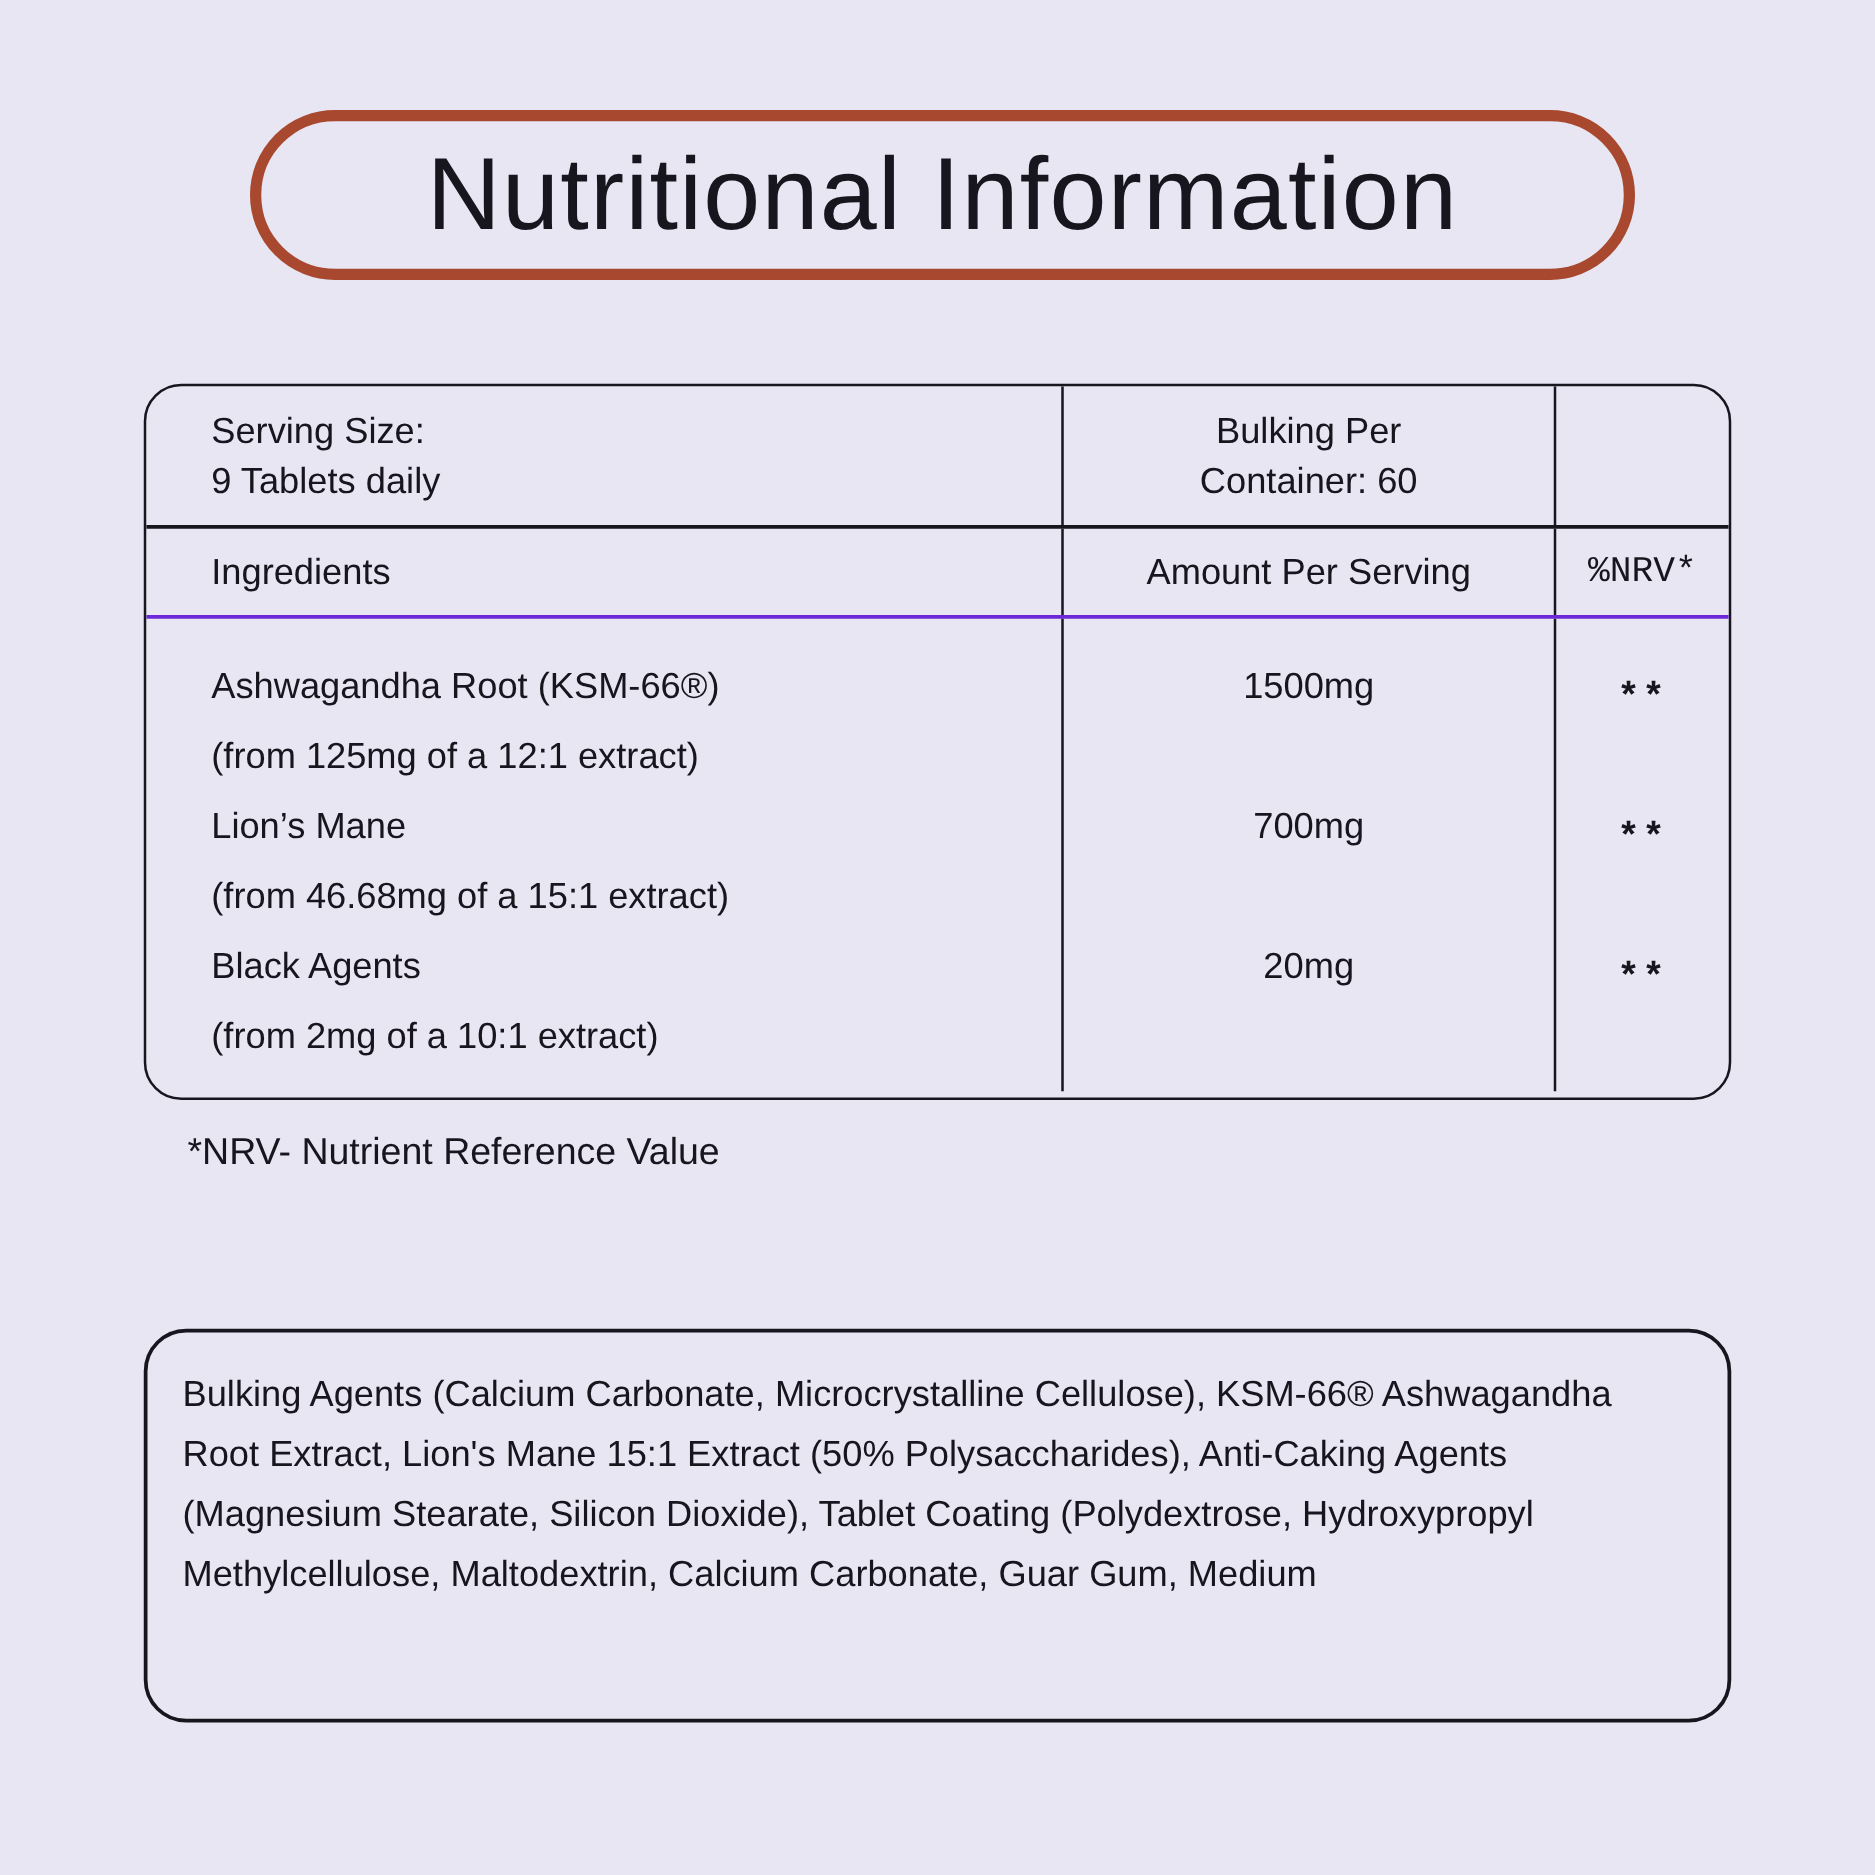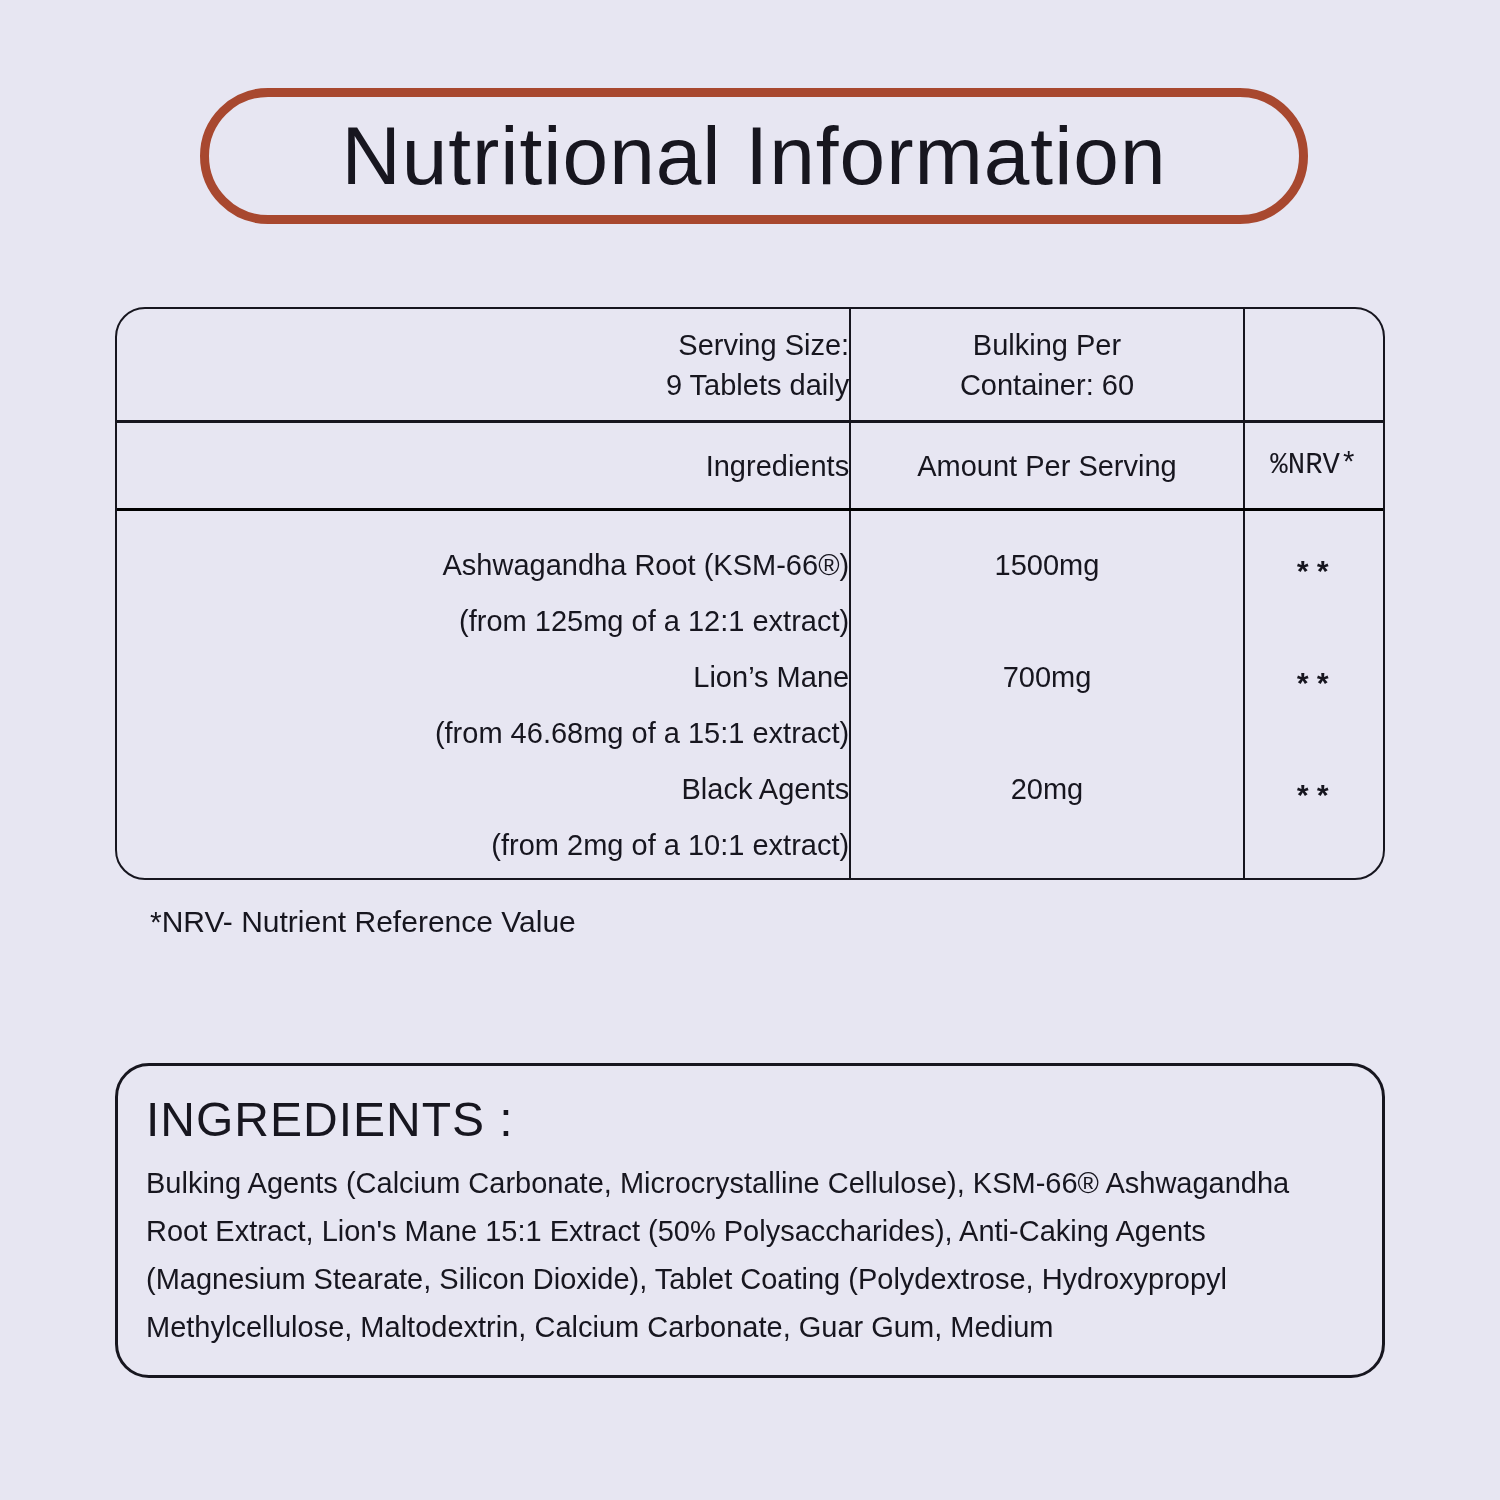--- a/index.html
+++ b/index.html
@@ -38,28 +38,28 @@
     border-radius:30px;
     overflow:hidden;
     font-size:29px;
   }
   .nt-row{
     display:grid;
     grid-template-columns:731fr 393fr 140fr;
     box-sizing:border-box;
   }
   .nt-row-serving{height:114px;border-bottom:3px solid #17161f;}
-  .nt-row-header{height:88px;border-bottom:3px solid #000000;}
+  .nt-row-header{height:72px;border-bottom:3px solid #6d28d9;}
   .nt-row-body{height:378px;}
   .nt-cell{
     box-sizing:border-box;
     display:flex; flex-direction:column; justify-content:center;
   }
   .nt-cell.mid,.nt-cell.right{border-left:2px solid #17161f;}
-  .nt-cell.left{padding-left:52px;align-items:flex-end;}
+  .nt-cell.left{padding-left:52px;align-items:flex-start;}
   .nt-cell.mid{align-items:center;text-align:center;}
   .nt-cell.right{align-items:center;text-align:center;font-family:Liberation Mono, monospace;}
   .nt-line{line-height:40px;}
 
   .body-col{justify-content:flex-start;padding-top:26px;}
   .ing-line{line-height:56px;white-space:nowrap;}
   .blank-line{line-height:56px;visibility:hidden;}
   .nrv-mark{
     line-height:56px;
     font-weight:700;
@@ -156,15 +156,14 @@
     </div>
 
   </div>
 </div>
 
 <div class="footnotes">
   <div>*NRV- Nutrient Reference Value</div>
 </div>
 
 <div class="ing-box">
-  <h2 class="ing-heading">INGREDIENTS :</h2>
   <p class="ing-body">Bulking Agents (Calcium Carbonate, Microcrystalline Cellulose), KSM-66® Ashwagandha Root Extract, Lion's Mane 15:1 Extract (50% Polysaccharides), Anti-Caking Agents (Magnesium Stearate, Silicon Dioxide), Tablet Coating (Polydextrose, Hydroxypropyl Methylcellulose, Maltodextrin, Calcium Carbonate, Guar Gum, Medium</p>
 </div>
 
 </body></html>

